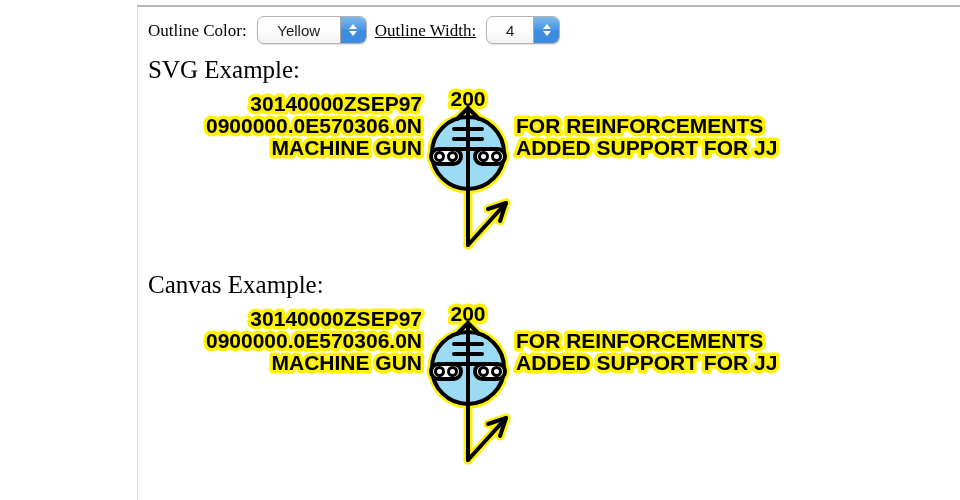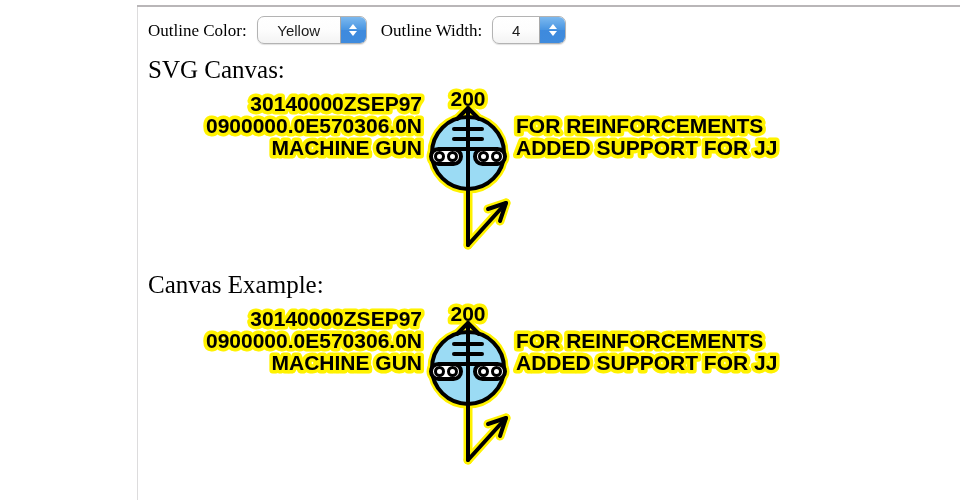--- a/index.html
+++ b/index.html
@@ -57,21 +57,21 @@
     align-items: center;
     white-space: nowrap;
   }
   .ctrl-label {
     font-family: "Liberation Serif", "DejaVu Serif", serif;
     font-size: 17px;
     color: #000000;
     line-height: 1;
   }
   .gap-after-label { margin-right: 10px; }
-  .gap-between { margin-left: 14px; }
+  .gap-between { margin-left: 8px; text-decoration: underline; }
 
   
   .mac-select {
     position: relative;
     display: inline-flex;
     align-items: stretch;
     height: 28px;
     border: 1px solid #b3b3b3;
     border-radius: 7px;
     background: linear-gradient(to bottom, #ffffff 0%, #fdfdfd 50%, #f3f3f3 100%);
@@ -164,21 +164,21 @@
 
       <span class="mac-select sel-width">
         <span class="value">4</span>
         <span class="stepper">
           <span class="chev up"></span>
           <span class="chev down"></span>
         </span>
       </span>
     </div>
 
-    <div class="section-title" id="svg-title">SVG Canvas:</div>
+    <div class="section-title" id="svg-title">SVG Example:</div>
 
     <div class="stage" id="stage-svg">
       <div class="sym-wrap">
         <svg width="812" height="200" viewBox="0 0 812 200" xmlns="http://www.w3.org/2000/svg">
 
           <g fill="none" stroke="#FFF200" stroke-width="9" stroke-linecap="round" stroke-linejoin="round">
 
             <path d="M 320 71 L 320 160"></path>
 
             <path d="M 320 160 L 358 118"></path>

